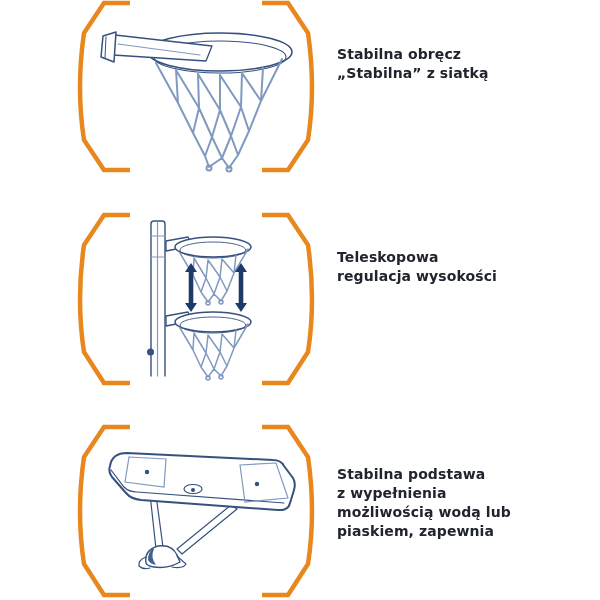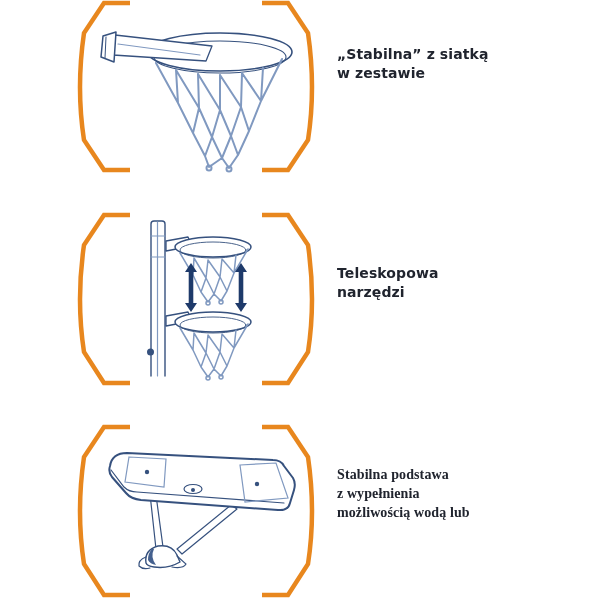--- a/index.html
+++ b/index.html
@@ -18,22 +18,22 @@
   .net{fill:none;stroke:var(--net_blue,#8099C0);stroke-width:2;stroke-linecap:round;}
   .net-sm{fill:none;stroke:var(--net_blue,#8099C0);stroke-width:1.5;stroke-linecap:round;}
   .arrow{fill:var(--arrow_navy,#1E3A6A);stroke:none;}
   .dot{fill:var(--outline_navy,#36517E);}
   .caption{
     position:absolute;left:337px;width:250px;
     font-size:14px;font-weight:bold;line-height:19px;
     color:var(--text,#20242E);letter-spacing:0.1px;
   }
   #cap-rim{top:45px;}
-  #cap-height{top:264px;}
-  #cap-base{top:465px;font-family:Liberation Serif, serif;}
+  #cap-height{top:248px;}
+  #cap-base{top:465px;}
   .caption span{display:block;}
 </style>
 </head>
 <body>
 
 <div class="canvas">
 
   <svg id="fig-rim" class="figure" viewBox="70 0 252 185">
     <g>
       <path class="bracket" d="M130,3 L104,3 L84,33 Q76,88 84,140 L104,170 L130,170"></path>
@@ -47,22 +47,22 @@
       <polygon class="outline" points="115,35 212,46 206,61 113,55" style="stroke-width:1.3"></polygon>
       <path class="stroke-light" d="M118,44 L200,55"></path>
       <polygon class="outline" points="103,36 116,32 114,62 101,57" style="stroke-width:1.5"></polygon>
       <path class="stroke-navy" d="M106,37 L105,58" style="stroke-width:1"></path>
       <path class="net" d="M156,63 L178,103 M176,70 L178,103 M176,70 L199,108 M198,74 L199,108 M198,74 L220,110 M220,75 L220,110 M220,75 L241,107 M242,73 L241,107 M242,73 L261,101 M263,68 L261,101 M282,59 L261,101 M178,103 L193,133 M199,108 L193,133 M199,108 L212,137 M220,110 L212,137 M220,110 L231,136 M241,107 L231,136 M241,107 L249,131 M261,101 L249,131 M193,133 L205,156 M212,137 L205,156 M212,137 L222,158 M231,136 L222,158 M231,136 L238,155 M249,131 L238,155 M205,156 L209,167 M222,158 L209,167 M222,158 L229,168 M238,155 L229,168"></path>
       <circle class="net" cx="209" cy="168" r="2.5"></circle>
       <circle class="net" cx="229" cy="169" r="2.5"></circle>
     </g>
   </svg>
   <div id="cap-rim" class="caption">
+    <span>Stabilna obręcz</span>
     <span>„Stabilna” z siatką</span>
-    <span>w zestawie</span>
   </div>
 
   <svg id="fig-height" class="figure" viewBox="70 205 252 185">
     <g>
       <path class="bracket" d="M130,215 L104,215 L84,245 Q76,300 84,352 L104,383 L130,383"></path>
     </g>
     <g>
       <path class="bracket" d="M262,215 L288,215 L308,245 Q316,300 308,352 L288,383 L262,383"></path>
     </g>
     <g>
@@ -79,21 +79,21 @@
       <circle class="net-sm" cx="221" cy="302" r="2"></circle>
     </g>
     <use href="#rim-assembly" transform="translate(0,75)"></use>
     <g>
       <path class="arrow" d="M191,263 L185,272 L188.7,272 L188.7,303 L185,303 L191,312 L197,303 L193.3,303 L193.3,272 L197,272 Z"></path>
       <path class="arrow" d="M241,263 L235,272 L238.7,272 L238.7,303 L235,303 L241,312 L247,303 L243.3,303 L243.3,272 L247,272 Z"></path>
     </g>
   </svg>
   <div id="cap-height" class="caption">
     <span>Teleskopowa</span>
-    <span>narzędzi</span>
+    <span>regulacja wysokości</span>
   </div>
 
   <svg id="fig-base" class="figure" viewBox="70 418 252 182">
     <defs>
       <pattern id="dots" width="6" height="5" patternUnits="userSpaceOnUse">
         <circle cx="2" cy="2" r="1.1" fill="#5A719C" opacity="0.6"></circle>
       </pattern>
     </defs>
     <g>
       <path class="bracket" d="M130,427 L104,427 L84,457 Q76,512 84,564 L104,595 L130,595"></path>
@@ -115,15 +115,16 @@
       <path class="outline" d="M146,563 Q144,550 158,546 Q172,544 177,555 L180,562 Q168,569 154,567 Q147,566 146,563 Z" style="stroke-width:1.4"></path>
       <path d="M152,549 Q148,553 148,560 Q150,564 156,565 Q150,557 154,549 Z" fill="#44608E"></path>
       <path class="stroke-navy" d="M146,557 Q138,560 139,566 Q143,570 150,568" style="stroke-width:1.2"></path>
       <path class="stroke-navy" d="M177,556 L186,564 Q183,569 172,567" style="stroke-width:1.2"></path>
     </g>
   </svg>
   <div id="cap-base" class="caption">
     <span>Stabilna podstawa</span>
     <span>z wypełnienia</span>
     <span>możliwością wodą lub</span>
+    <span>piaskiem, zapewnia</span>
   </div>
 
 </div>
 
 </body></html>

